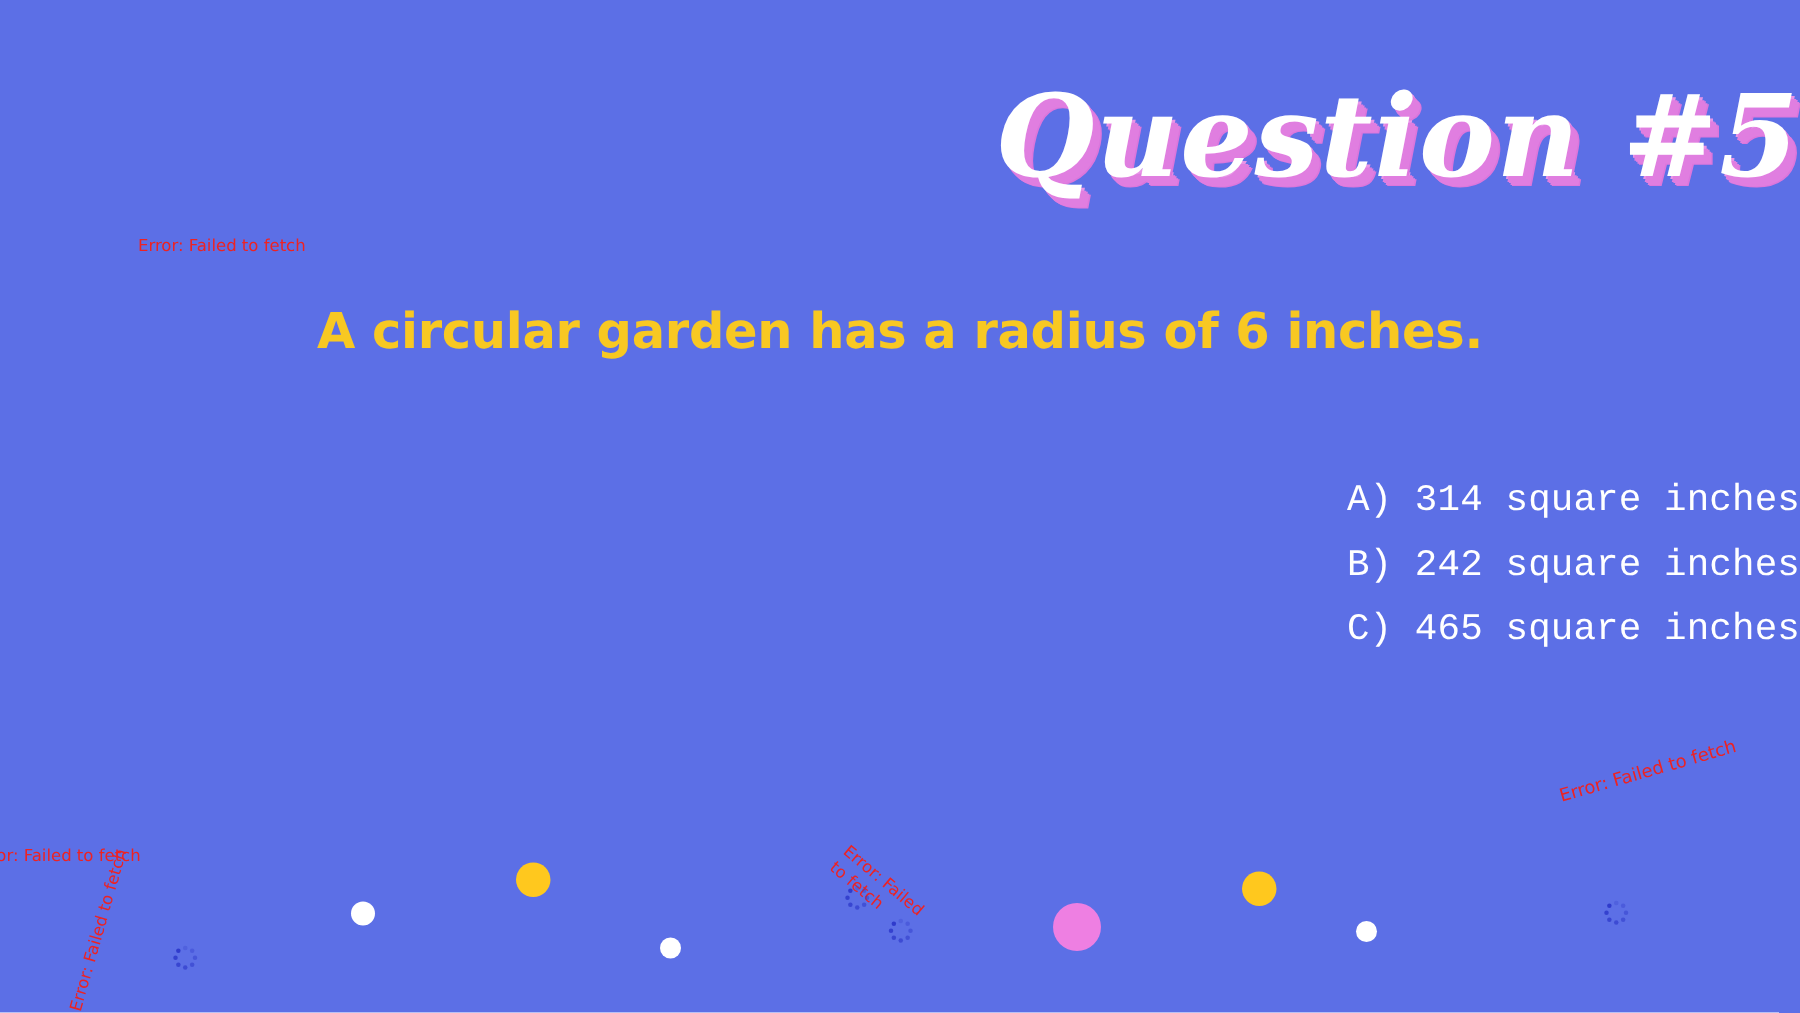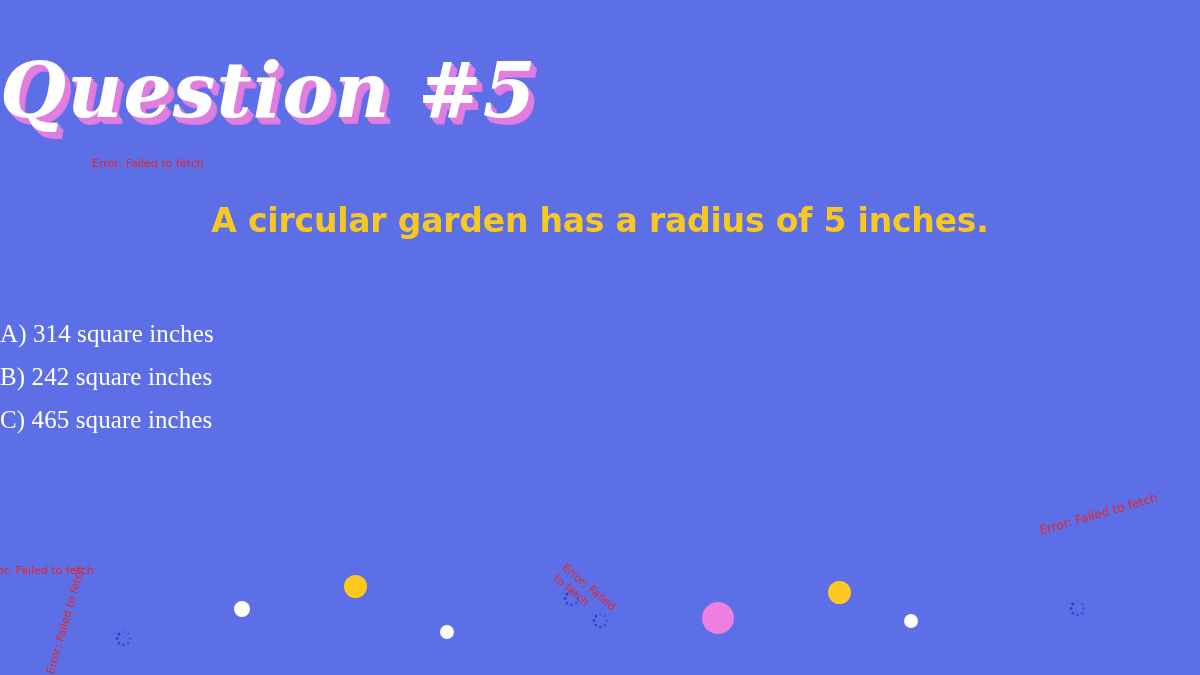--- a/index.html
+++ b/index.html
@@ -15,21 +15,21 @@
     background: #5c6fe6;
     font-family: "DejaVu Sans", sans-serif;
   }
 
   
   .title {
     position: absolute;
     top: 46px;
     left: 0;
     width: 1200px;
-    text-align: left;
+    text-align: right;
     font-family: "DejaVu Serif", serif;
     font-style: italic;
     font-weight: bold;
     font-size: 76px;
     letter-spacing: 1px;
     color: #ffffff;
     text-shadow:
       3px 4px 0 #e07ee0,
       4px 5px 0 #e07ee0,
       5px 6px 0 #e07ee0,
@@ -58,23 +58,23 @@
   
   .options {
     position: absolute;
     top: 312px;
     left: 0;
     width: 1200px;
   }
   .option {
     display: block;
     width: 100%;
-    text-align: left;
+    text-align: right;
     color: #ffffff;
-    font-family: Liberation Serif, serif;
+    font-family: Liberation Mono, monospace;
     font-weight: normal;
     font-size: 25px;
     line-height: 43px;
     letter-spacing: 0.1px;
   }
 
   
   .err {
     position: absolute;
     color: #ee2222;
@@ -113,21 +113,21 @@
 </head>
 <body>
 
 <div id="stage">
 
   <div class="title">Question #5</div>
 
   <div class="err" style="left:92px; top:157px;">Error: Failed to fetch</div>
 
   <div class="question">
-    <span class="qline">A circular garden has a radius of 5 inches.</span>
+    <span class="qline">A circular garden has a radius of 6 inches.</span>
   </div>
 
   <div class="options">
     <span class="option">A) 314 square inches</span>
     <span class="option">B) 242 square inches</span>
     <span class="option">C) 465 square inches</span>
   </div>
 
   <div class="err big" style="left:1038px; top:524px; transform: rotate(-16deg);">Error: Failed to fetch</div>
 

